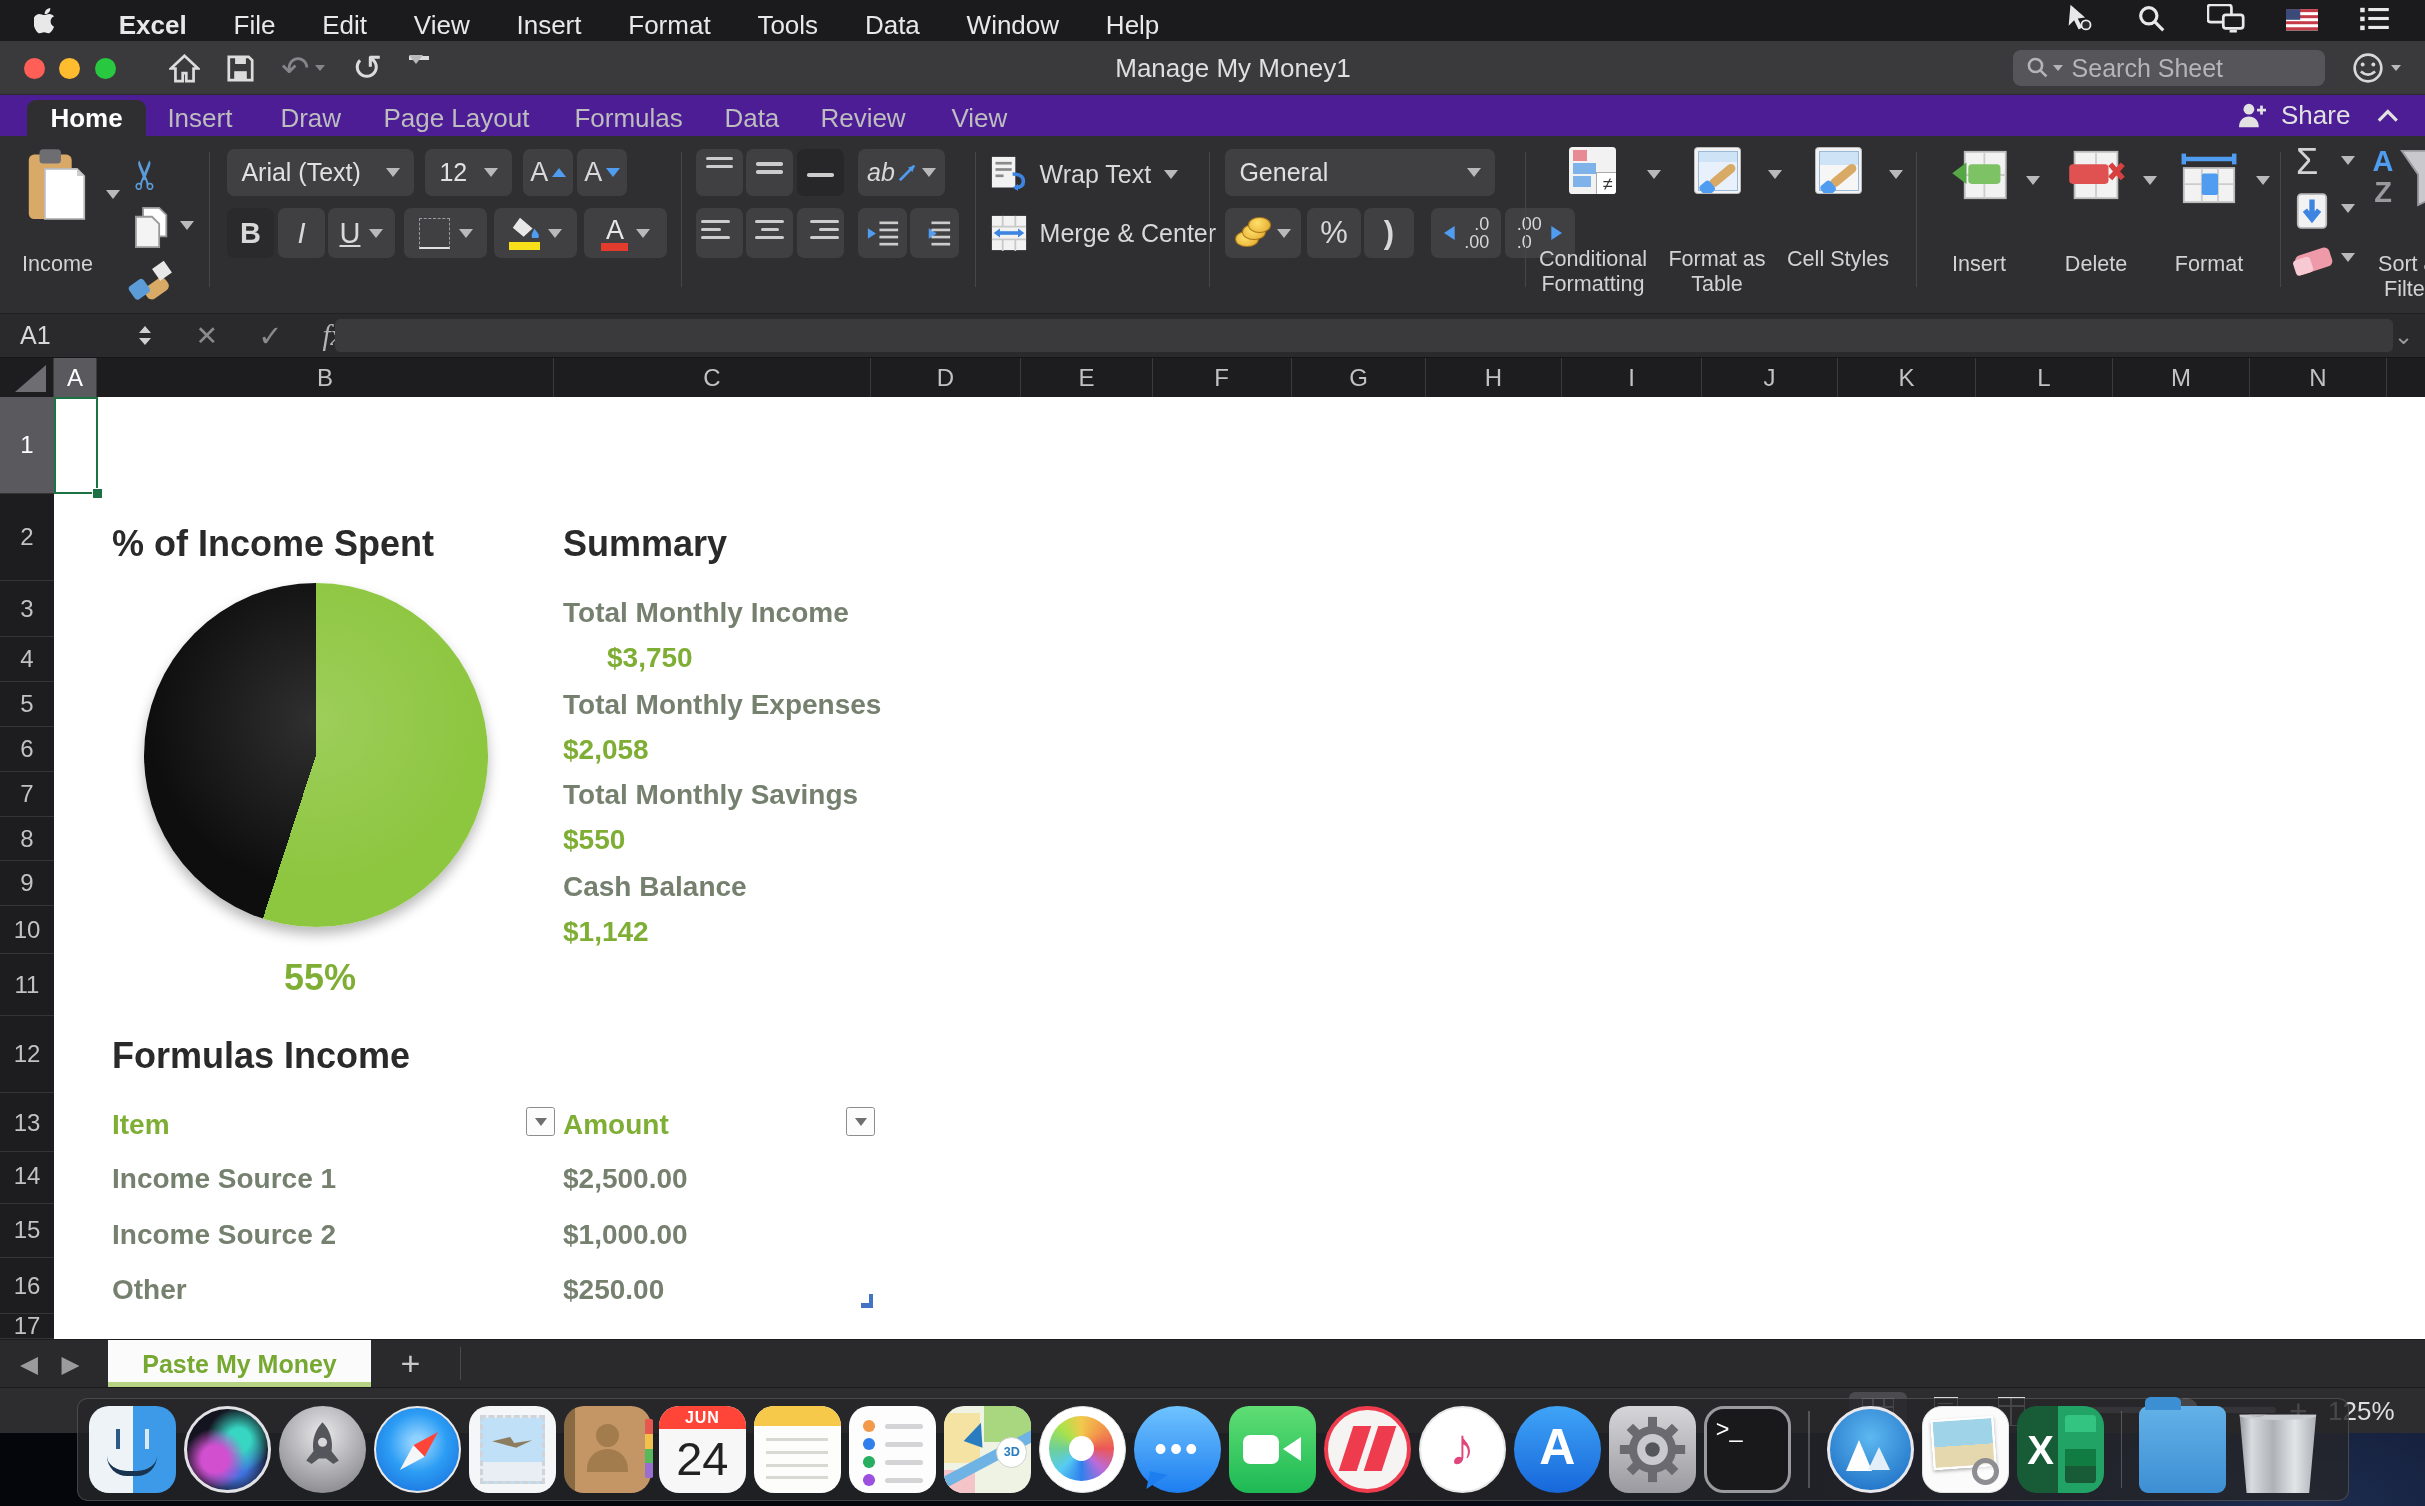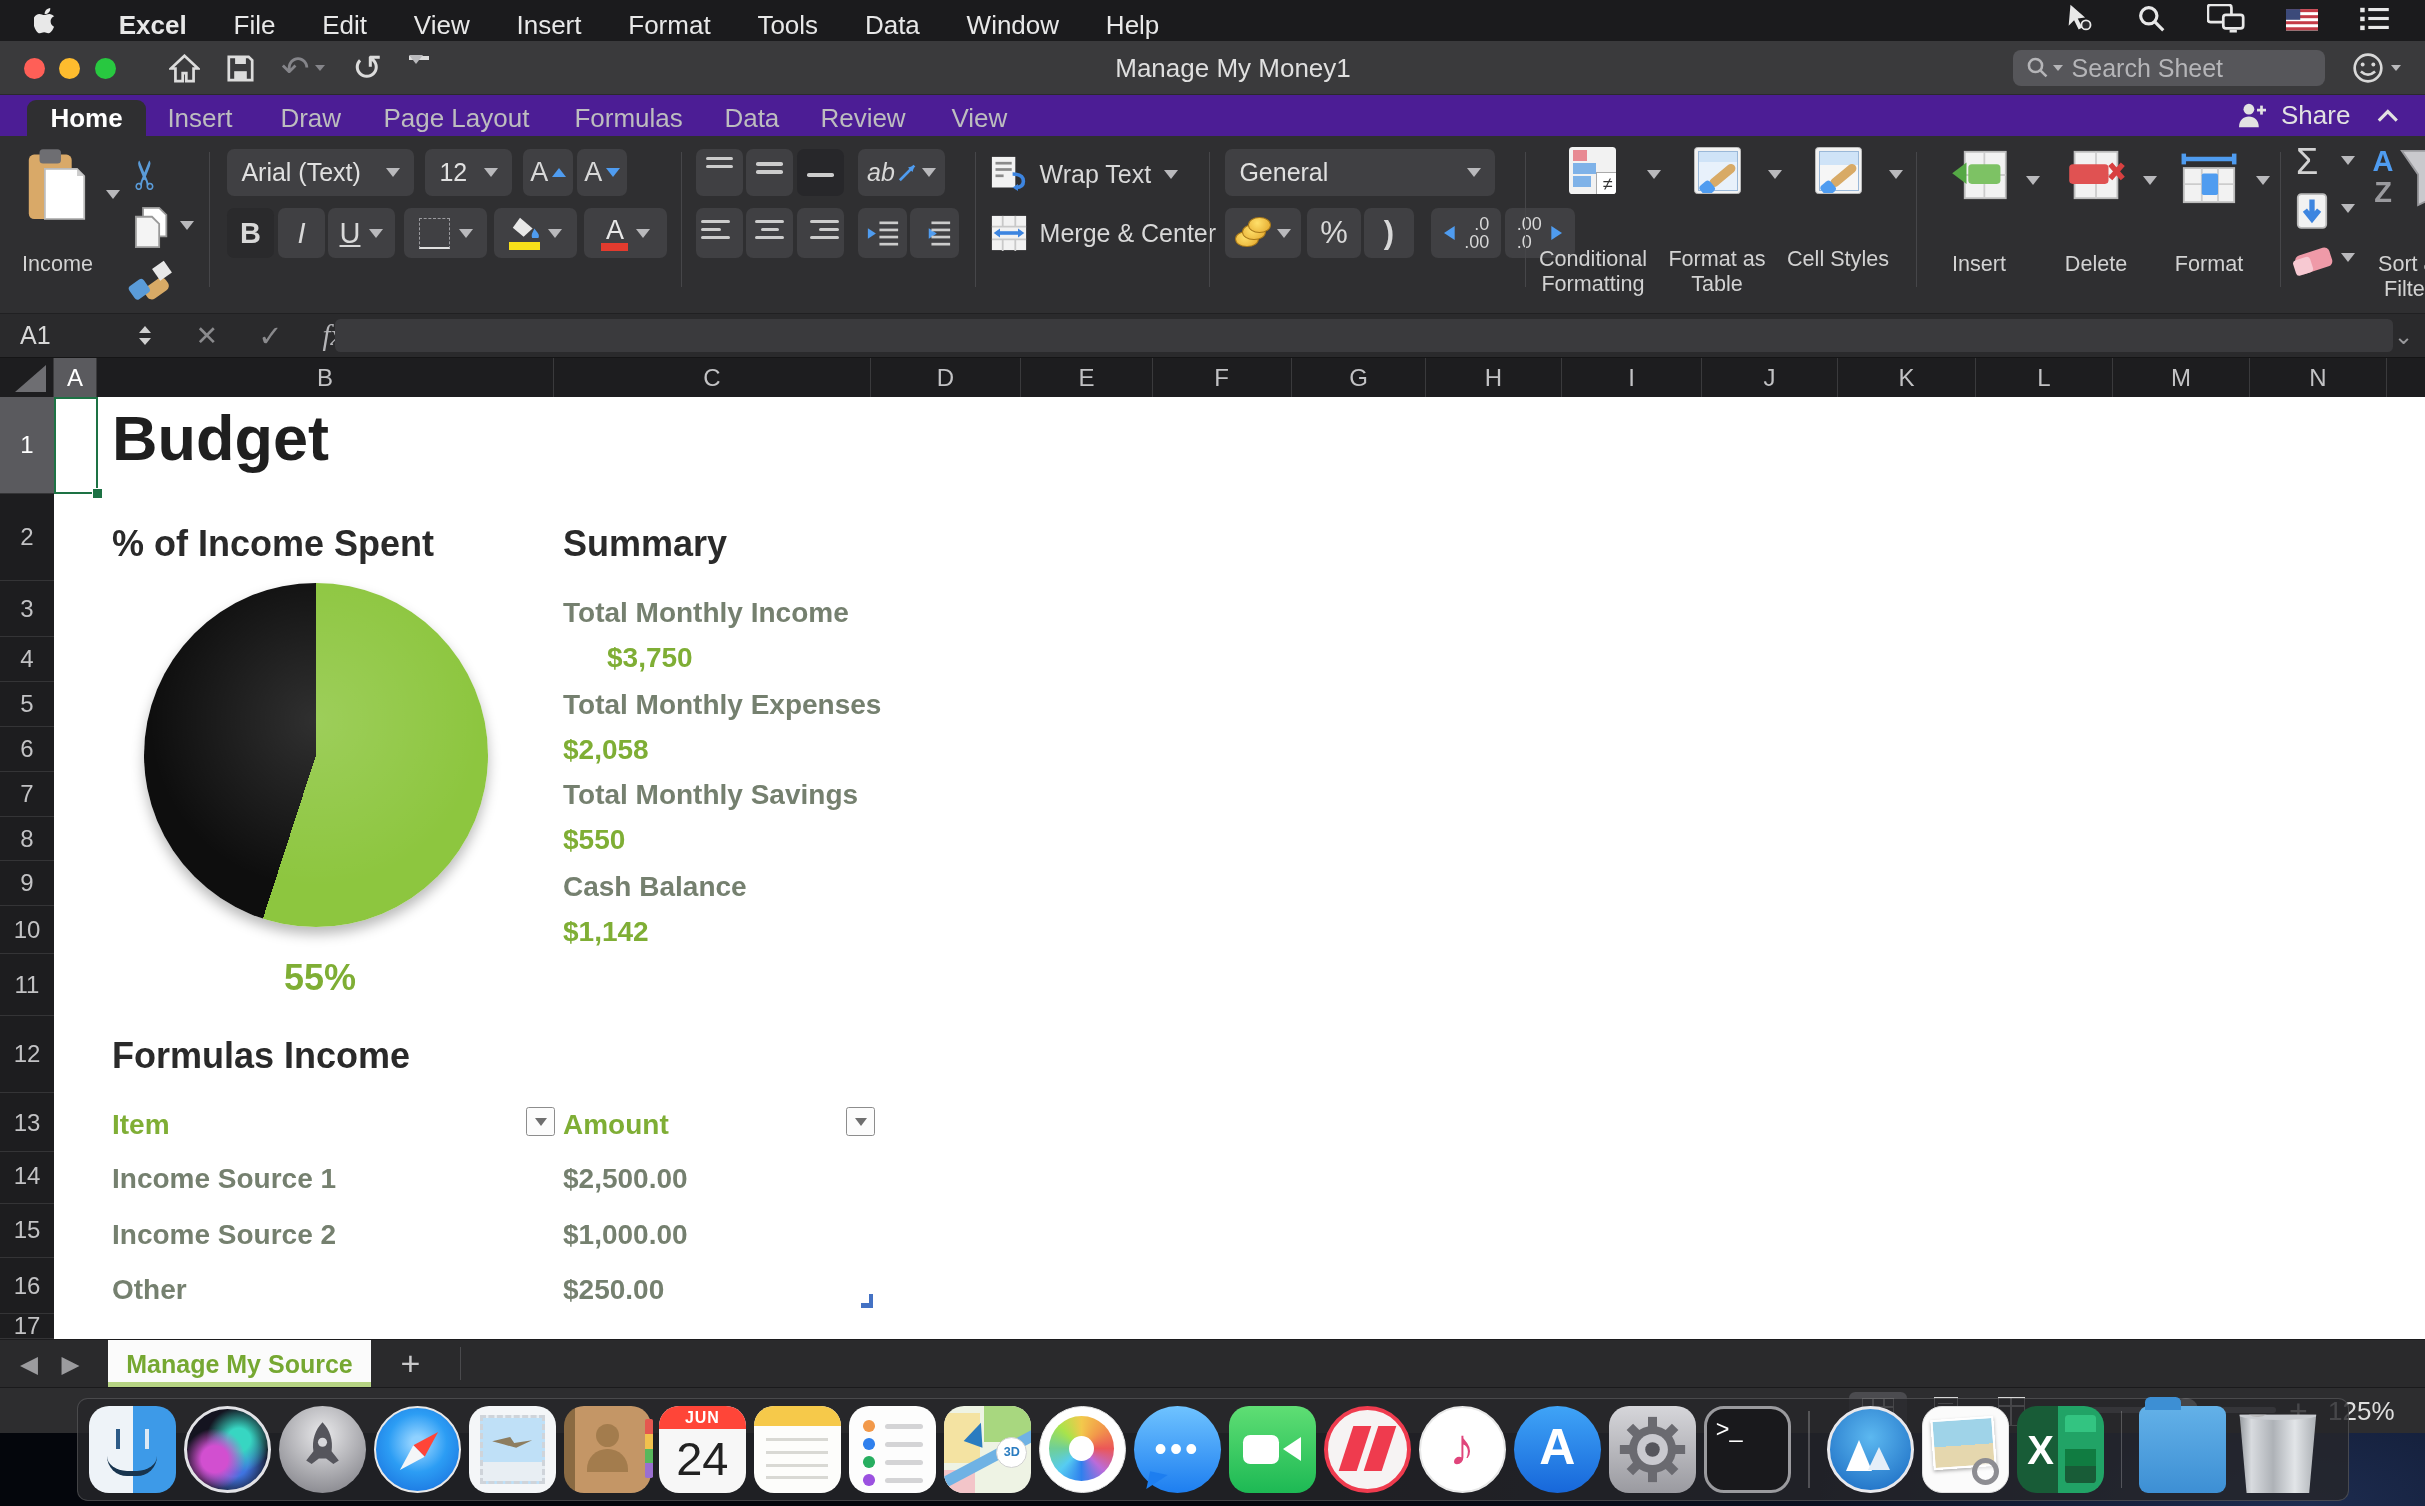--- a/index.html
+++ b/index.html
@@ -654,21 +654,20 @@
       <span class="rh" style="top:751px;height:56px;">14</span>
       <span class="rh" style="top:806px;height:55px;">15</span>
       <span class="rh" style="top:861px;height:56px;">16</span>
       <span class="rh" style="top:917px;height:25px;overflow:hidden;">17</span>
     </div>
 
     <div class="sheetarea">
       <div class="selcell">
           <span class="handle"></span>
         </div>
-      <div class="big-title">Budget</div>
       <div class="sec-title" style="left:58px;top:126px;">% of Income Spent</div>
       <div class="sec-title" style="left:509px;top:126px;">Summary</div>
 
       <div class="pie"></div>
       <div class="pie-pct">55%</div>
 
       <div class="sum-label" style="top:200px;">Total Monthly Income</div>
       <div class="sum-value" style="top:245px;margin-left:44px;">$3,750</div>
       <div class="sum-label" style="top:292px;">Total Monthly Expenses</div>
       <div class="sum-value" style="top:337px;">$2,058</div>
@@ -694,21 +693,21 @@
       <div class="tbl-label" style="top:877px;">Other</div>
       <div class="tbl-value" style="top:877px;">$250.00</div>
       <div class="tbl-handle"></div>
     </div>
 
     <div class="tabbar">
       <span class="navarrows">
         <span>◀</span>
         <span>▶</span>
       </span>
-      <span class="sheettab">Manage My Source</span>
+      <span class="sheettab">Paste My Money</span>
       <span class="addtab">+</span>
       <span class="tabdiv"></span>
     </div>
 
     <div class="statusbar">
       <span class="viewbtn sel" style="left:1849px;">
           <span class="gridico"></span>
         </span>
       <span class="viewbtn" style="left:1917px;">
           <span class="pageico"></span>

